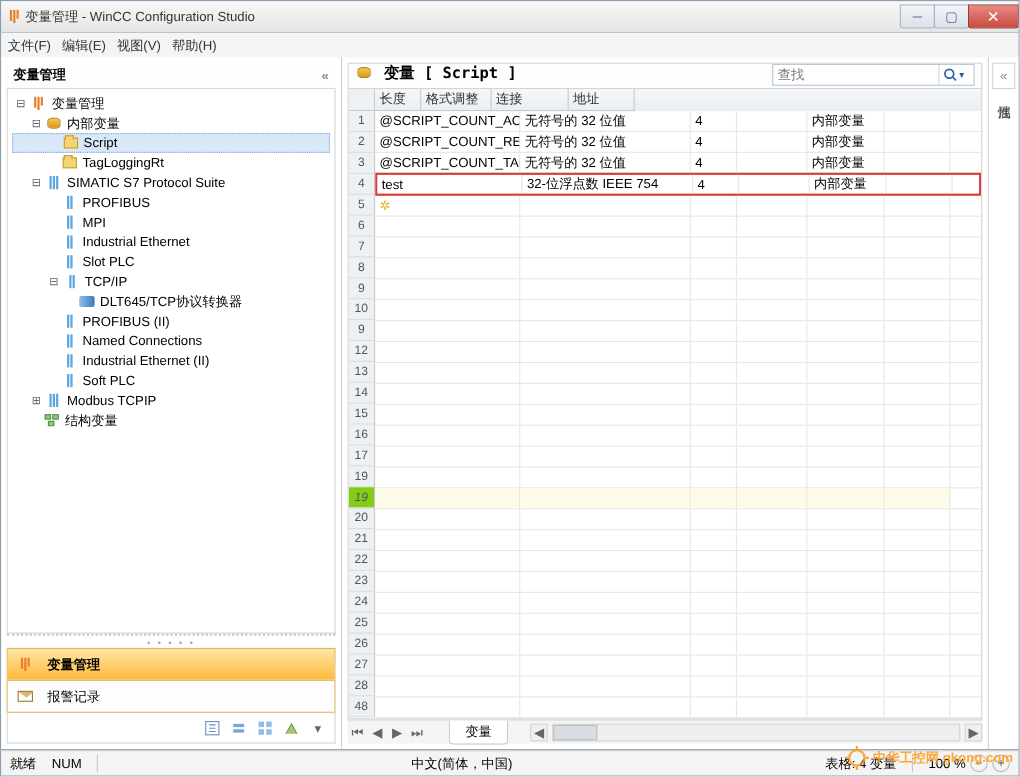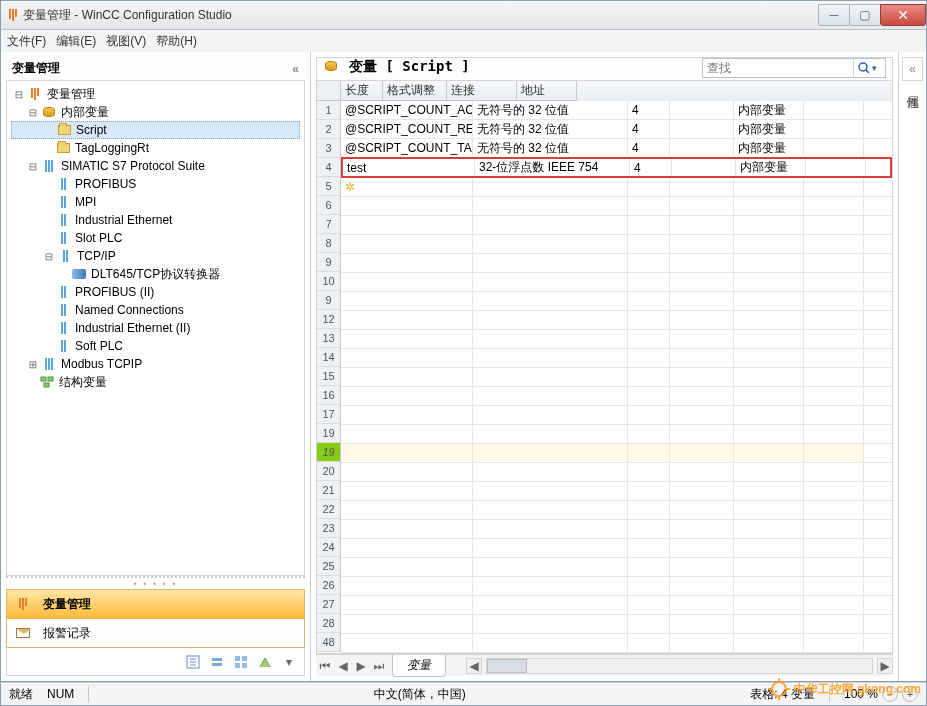--- a/index.html
+++ b/index.html
@@ -59,21 +59,21 @@
 .col-heads div { border-right: 1px solid #c8c8c8; border-bottom: 1px solid #c8c8c8; padding: 0 4px; display: flex; align-items: center; color: #333; height: 100%; overflow: hidden; }
 .grid-rows { flex: 1; overflow-y: auto; overflow-x: hidden; }
 .grow { display: flex; height: 19px; border-bottom: 1px solid #e6e6e6; }
 .grow.highlight { border: 2px solid #d83f3b; height: 21px; margin-top: -1px; }
 .gcell { border-right: 1px solid #e6e6e6; padding: 0 4px; display: flex; align-items: center; overflow: hidden; white-space: nowrap; }
 .addrow { color: #d8a60f; }
 .sel-row .gcell { background: #fffbe8; }
 
 .sheet-tabs { height: 22px; display: flex; align-items: center; background: #f4f4f4; border-top: 1px solid #d4d4d4; }
 .sheet-tabs .navb { width: 18px; height: 18px; display: flex; align-items: center; justify-content: center; color: #666; }
-.sheet-tabs .tab { padding: 2px 14px; background: #fff; border: 1px solid #c4c4c4; border-top: none; border-radius: 0 0 4px 4px; margin-left: 4px; font-style: italic; }
+.sheet-tabs .tab { padding: 2px 14px; background: #fff; border: 1px solid #c4c4c4; border-top: none; border-radius: 0 0 4px 4px; margin-left: 20px; }
 .sheet-tabs .hscroll { flex: 1; display: flex; align-items: center; justify-content: flex-start; margin-left: 20px; gap: 4px; }
 .hscroll .track { flex: 1; height: 16px; background: #efefef; border: 1px solid #d4d4d4; position: relative; }
 .hscroll .thumb { position: absolute; left: 0; top: 0; height: 100%; width: 40px; background: #d7dde3; border: 1px solid #bdbdbd; }
 .hscroll .arrow { width: 16px; height: 16px; background: #efefef; border: 1px solid #d4d4d4; display: flex; align-items: center; justify-content: center; color: #666; }
 
 
 .right-panel { width: 28px; border-left: 1px solid #d0d0d0; padding: 5px 3px; }
 .right-panel .phdr { height: 24px; display: flex; align-items: center; justify-content: center; border: 1px solid #d4d4d4; color: #888; }
 .right-panel .vtext { writing-mode: vertical-rl; padding: 6px 2px; color: #444; }
 

